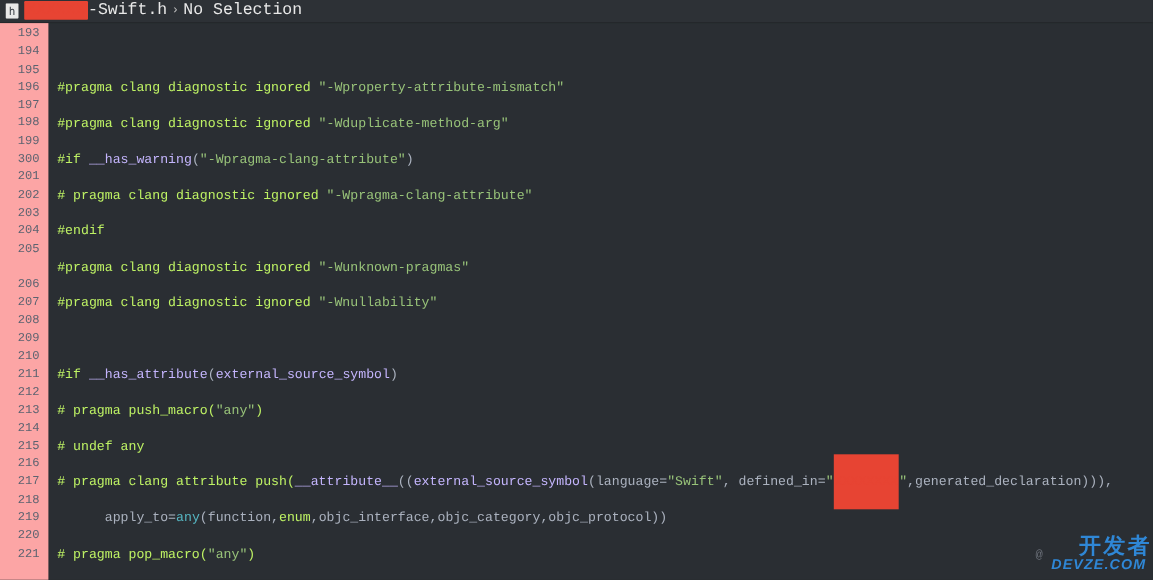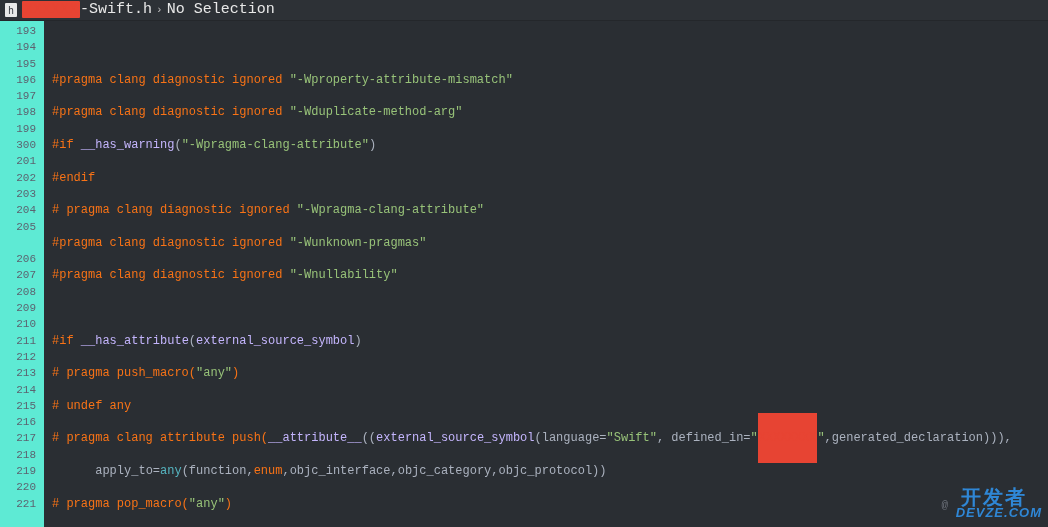--- a/index.html
+++ b/index.html
@@ -6,32 +6,32 @@
   #root{width:1048px;height:527px;background:#2a2e33;position:relative;}
   
   .crumb-bar{height:20px;display:flex;align-items:center;background:#2d3136;border-bottom:1px solid #24272b;padding:0 4px;user-select:none;}
   .crumb-icon{width:14px;height:14px;display:inline-flex;align-items:center;justify-content:center;margin-right:4px;}
   .crumb-item{color:#e8e8e8;font-size:15px;}
   .crumb-sep{color:#bfbfbf;font-size:11px;margin:0 4px;}
   .crumb-h{display:inline-flex;align-items:center;}
   .crumb-red{background:#e74433;color:#e74433;border-radius:1px;padding:0 2px;}
   
   .editor{display:flex;height:507px;}
-  .gutter{width:44px;background:#5eead4;color:#5c6370;text-align:right;padding:2px 8px 0 0;box-sizing:border-box;user-select:none;font-size:11px;line-height:16.3px;}
+  .gutter{width:44px;background:#fca5a5;color:#5c6370;text-align:right;padding:2px 8px 0 0;box-sizing:border-box;user-select:none;font-size:11px;line-height:16.3px;}
   .code{flex:1;padding:2px 0 0 8px;box-sizing:border-box;font-size:12px;line-height:16.3px;white-space:pre;overflow:hidden;}
   .ln{height:16.3px;}
   
-  .k-mag{color:#f97316;}      
+  .k-mag{color:#bef264;}      
   .k-red{color:#c4b5fd;}     
   .k-teal{color:#56b6c2;}     
   .k-grn{color:#98c379;}      
   .k-wht{color:#abb2bf;}      
   .redact{background:#e74433;color:#e74433;padding:18px 1px;}
   
-  .wm-cn{position:absolute;right:21px;bottom:22px;color:#2f87d6;font-family:"Microsoft YaHei",sans-serif;font-size:20px;font-weight:700;letter-spacing:2px;}
+  .wm-cn{position:absolute;right:1px;bottom:22px;color:#2f87d6;font-family:"Microsoft YaHei",sans-serif;font-size:20px;font-weight:700;letter-spacing:2px;}
   .wm-en{position:absolute;right:6px;bottom:6px;color:#2f87d6;font-family:sans-serif;font-size:13px;font-weight:700;letter-spacing:1px;font-style:italic;}
   .wm-user{position:absolute;right:100px;bottom:14px;color:#6a6f78;font-size:11px;}
 </style>
 </head>
 <body>
 <div id="root">
 
 <div class="crumb-bar">
   <span class="crumb-h">
     <span class="crumb-icon">
@@ -77,22 +77,22 @@
         <div class="ln">218</div>
         <div class="ln">219</div>
         <div class="ln">220</div>
         <div class="ln">221</div>
       </div>
   <div class="code">
 <div class="ln"></div>
 <div class="ln"><span class="k-mag">#pragma clang diagnostic ignored </span><span class="k-grn">"-Wproperty-attribute-mismatch"</span></div>
 <div class="ln"><span class="k-mag">#pragma clang diagnostic ignored </span><span class="k-grn">"-Wduplicate-method-arg"</span></div>
 <div class="ln"><span class="k-mag">#if </span><span class="k-red">__has_warning</span><span class="k-wht">(</span><span class="k-grn">"-Wpragma-clang-attribute"</span><span class="k-wht">)</span></div>
+<div class="ln"><span class="k-mag"># pragma clang diagnostic ignored </span><span class="k-grn">"-Wpragma-clang-attribute"</span></div>
 <div class="ln"><span class="k-mag">#endif</span></div>
-<div class="ln"><span class="k-mag"># pragma clang diagnostic ignored </span><span class="k-grn">"-Wpragma-clang-attribute"</span></div>
 <div class="ln"><span class="k-mag">#pragma clang diagnostic ignored </span><span class="k-grn">"-Wunknown-pragmas"</span></div>
 <div class="ln"><span class="k-mag">#pragma clang diagnostic ignored </span><span class="k-grn">"-Wnullability"</span></div>
 <div class="ln"></div>
 <div class="ln"><span class="k-mag">#if </span><span class="k-red">__has_attribute</span><span class="k-wht">(</span><span class="k-red">external_source_symbol</span><span class="k-wht">)</span></div>
 <div class="ln"><span class="k-mag"># pragma push_macro(</span><span class="k-grn">"any"</span><span class="k-mag">)</span></div>
 <div class="ln"><span class="k-mag"># undef any</span></div>
 <div class="ln"><span class="k-mag"># pragma clang attribute push(</span><span class="k-red">__attribute__</span><span class="k-wht">((</span><span class="k-red">external_source_symbol</span><span class="k-wht">(language=</span><span class="k-grn">"Swift"</span><span class="k-wht">, defined_in=</span><span class="k-grn">"</span><span class="redact">XXXXXXXX</span><span class="k-grn">"</span><span class="k-wht">,generated_declaration))),</span></div>
 <div class="ln">      <span class="k-wht">apply_to=</span><span class="k-teal">any</span><span class="k-wht">(function,</span><span class="k-mag">enum</span><span class="k-wht">,objc_interface,objc_category,objc_protocol))</span></div>
 <div class="ln"><span class="k-mag"># pragma pop_macro(</span><span class="k-grn">"any"</span><span class="k-mag">)</span></div>
 

